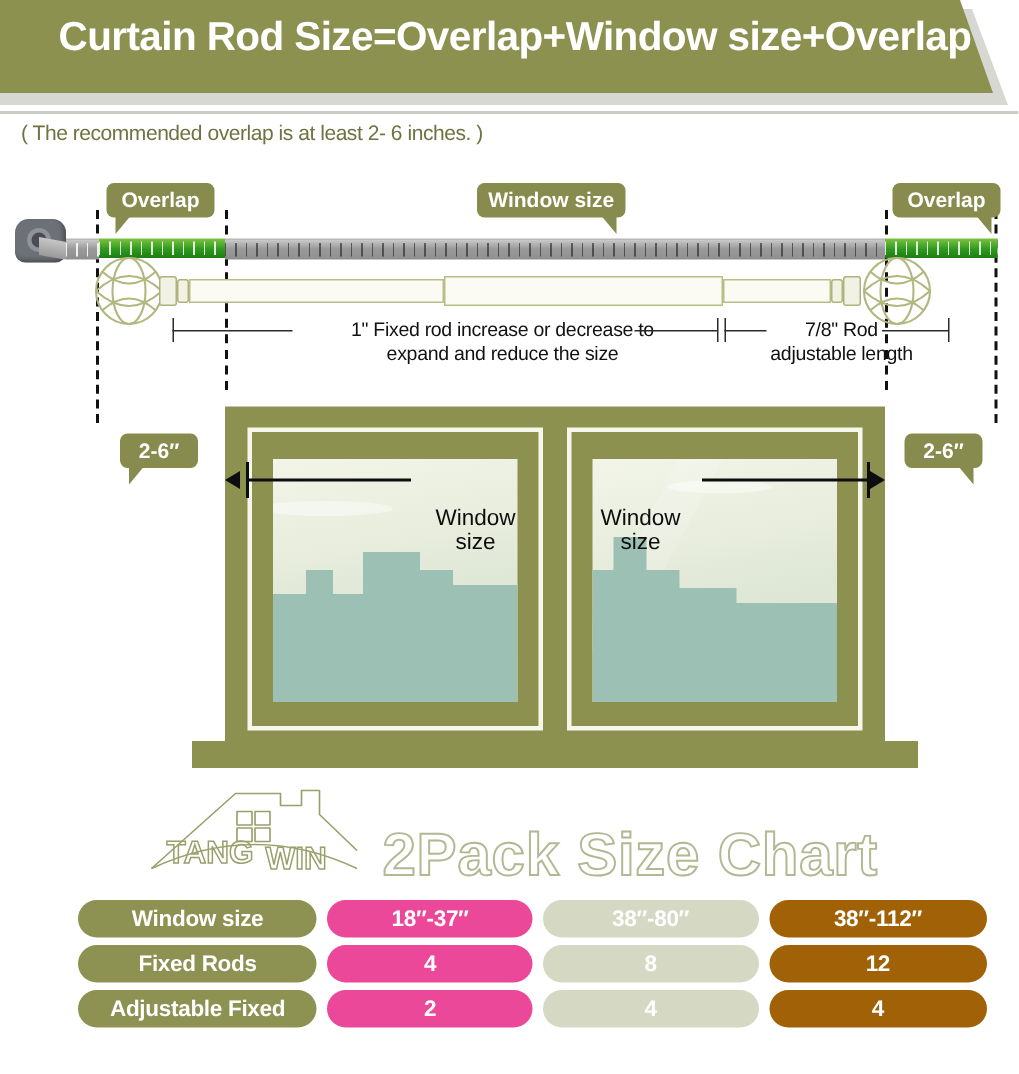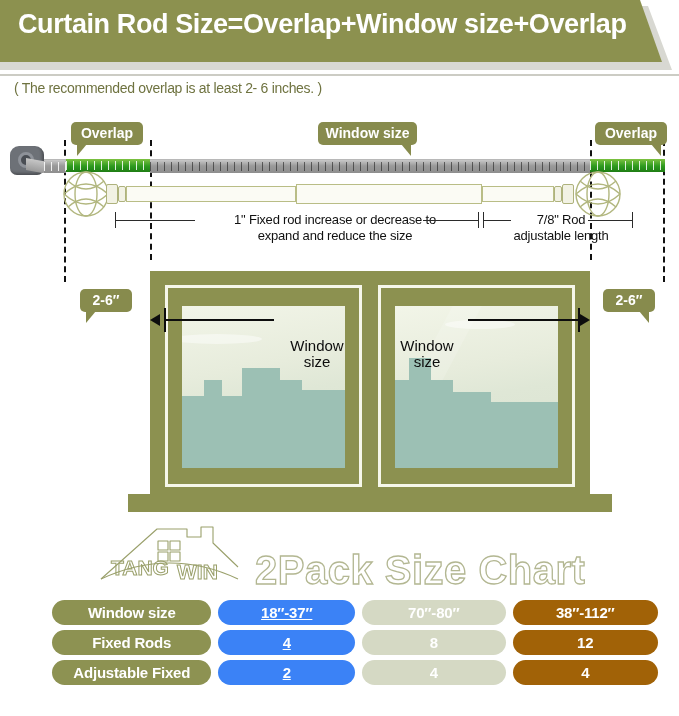--- a/index.html
+++ b/index.html
@@ -18,21 +18,21 @@
     position:absolute;left:0;top:6px;width:672px;height:64px;
     background:#d8d8d2;
     clip-path:polygon(0 0, 648px 0, 672px 64px, 0 64px);
   }
   .header-bar{
     position:absolute;left:0;top:0;width:662px;height:62px;
     background:#8c914f;
     clip-path:polygon(0 0, 640px 0, 662px 62px, 0 62px);
   }
   .header-title{
-    position:absolute;left:18px;top:9px;
+    position:absolute;left:39px;top:9px;
     color:#ffffff;
     font-size:27px;
     font-weight:bold;
     letter-spacing:-0.4px;
     white-space:nowrap;
     font-family:"Liberation Sans", sans-serif;
   }
   .header-rule{
     position:absolute;left:0;top:74px;width:679px;height:2px;background:#ccccc4;
   }
@@ -190,21 +190,21 @@
   .size-table{position:absolute;left:52px;top:600px;width:606px;}
   .srow{display:flex;gap:7px;margin-bottom:5px;height:25px;}
   .cell{
     border-radius:13px;
     display:flex;align-items:center;justify-content:center;
     color:#ffffff;font-size:15px;font-weight:bold;
     letter-spacing:-0.2px;white-space:nowrap;
     box-sizing:border-box;
   }
   .cell.lbl{width:160px;background:#8d9252;}
-  .cell.hi{width:137px;background:#3b82f6;text-decoration:underline;}
+  .cell.hi{width:137px;background:#ec4899;}
   .cell.dim{width:144px;background:#d5d9c4;}
   .cell.dim2{width:146px;background:#a16207;}
 </style>
 </head>
 <body>
 
 <div class="stage">
 
   <div class="header-wrap">
     <div class="header-shadow"></div>
@@ -368,21 +368,21 @@
     </svg>
   </div>
 
   <div class="chart-title">2Pack Size Chart</div>
 
   <div class="size-table">
 
     <div class="srow">
       <div class="cell lbl">Window size</div>
       <div class="cell hi">18″-37″</div>
-      <div class="cell dim">70″-80″</div>
+      <div class="cell dim">38″-80″</div>
       <div class="cell dim2">38″-112″</div>
     </div>
 
 
     <div class="srow">
       <div class="cell lbl">Fixed Rods</div>
       <div class="cell hi">4</div>
       <div class="cell dim">8</div>
       <div class="cell dim2">12</div>
     </div>

